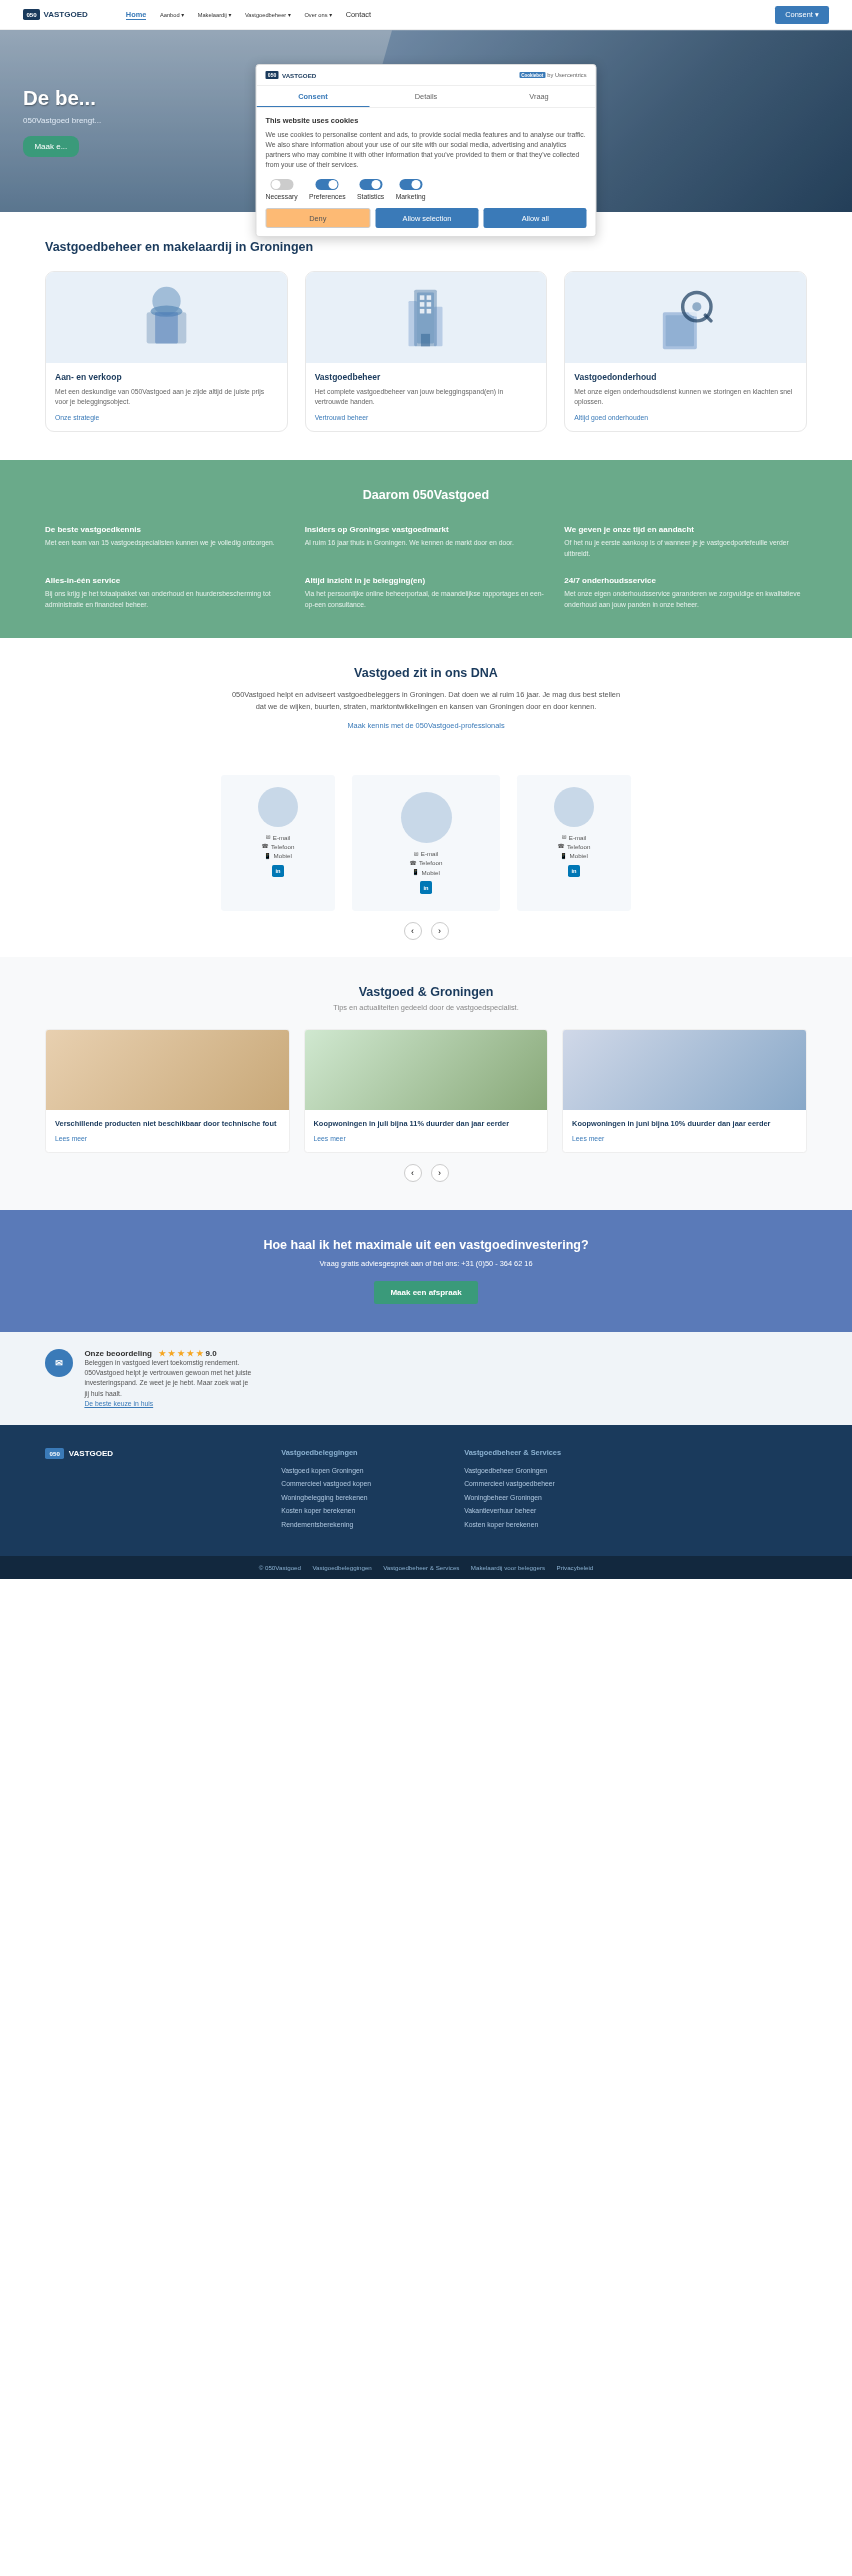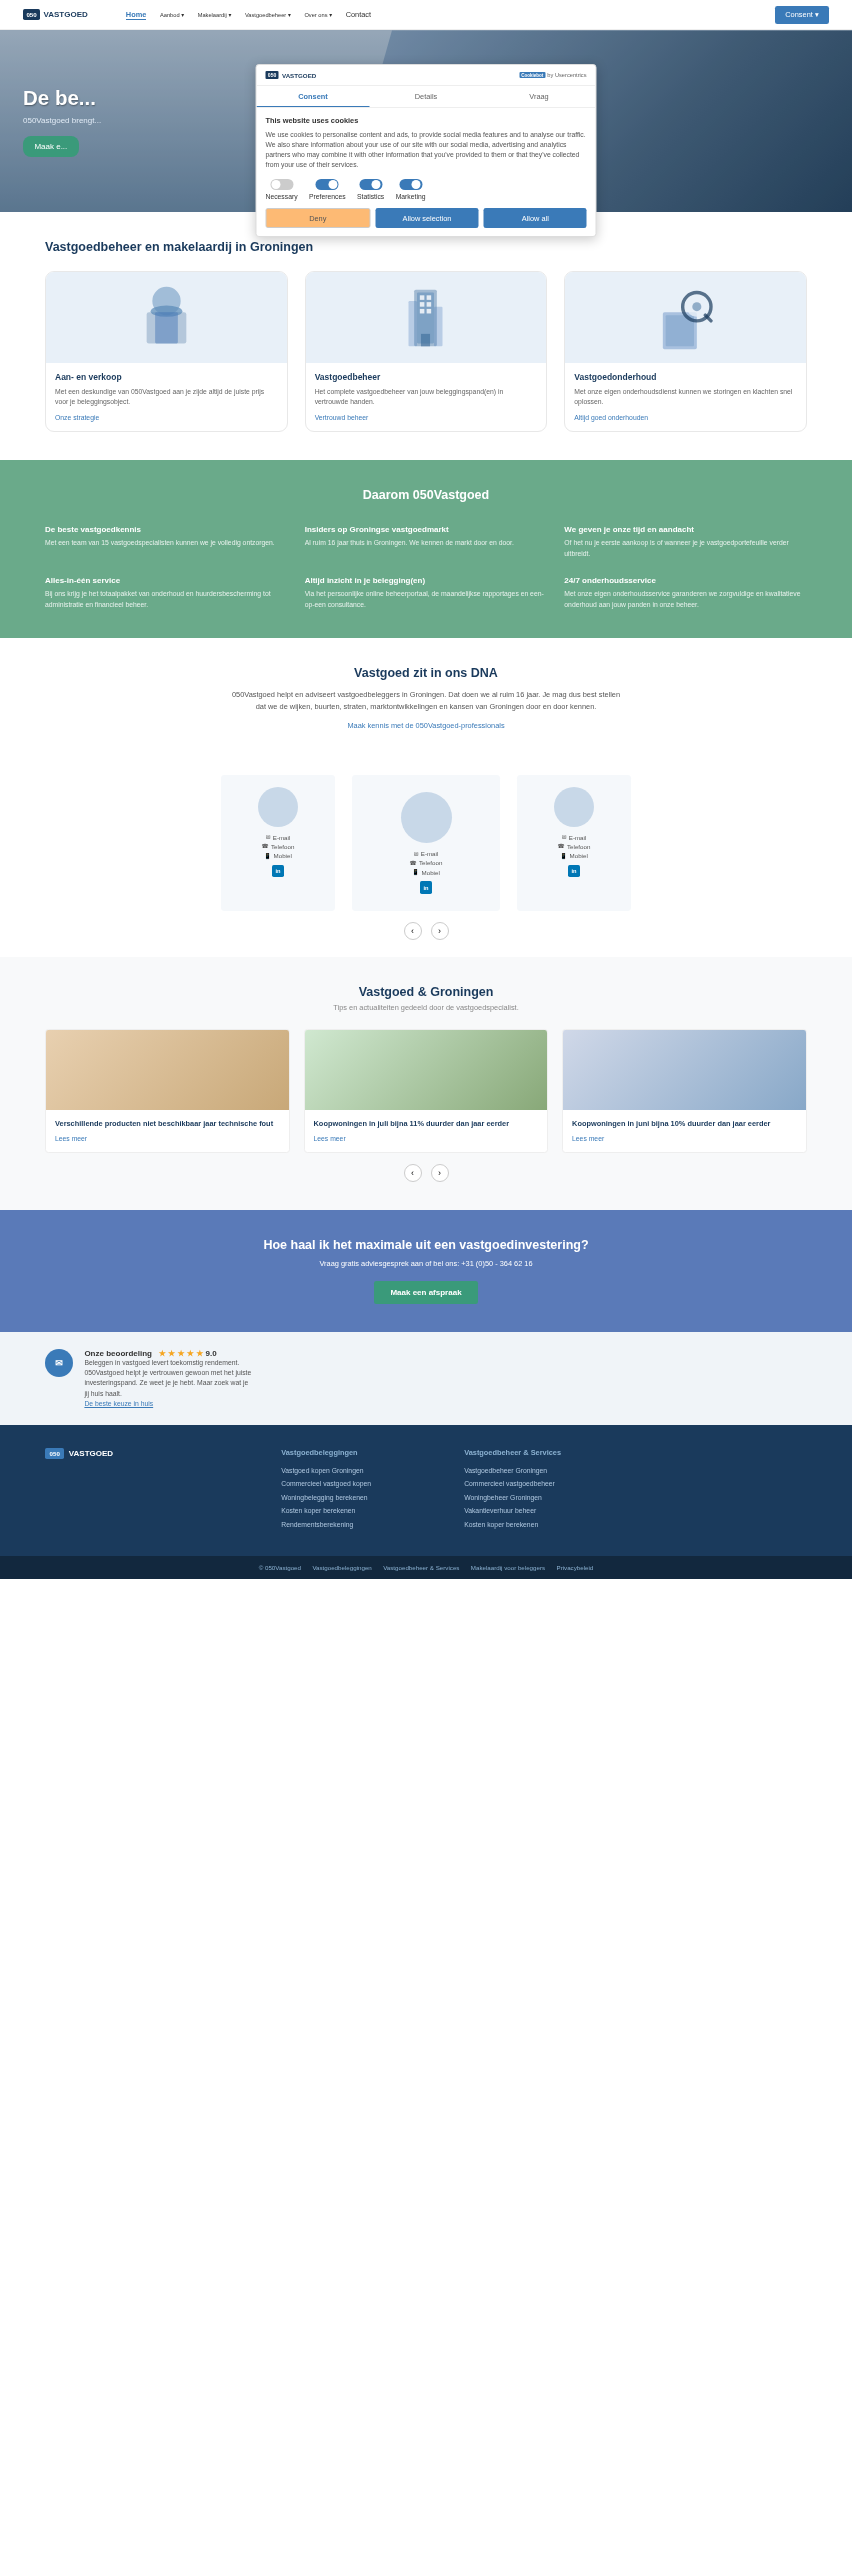--- a/index.html
+++ b/index.html
@@ -672,21 +672,21 @@
   </div>
 </div>
 
 <div class="news-section">
   <h2 class="section-title">Vastgoed &amp; Groningen</h2>
   <p class="section-sub">Tips en actualiteiten gedeeld door de vastgoedspecialist.</p>
   <div class="news-grid">
     <div class="news-card">
       <div class="news-img news-img-1"></div>
       <div class="news-body">
-        <h4>Verschillende producten niet beschikbaar jaar technische fout</h4>
+        <h4>Verschillende producten niet beschikbaar door technische fout</h4>
         <a href="#">Lees meer</a>
       </div>
     </div>
     <div class="news-card">
       <div class="news-img news-img-2"></div>
       <div class="news-body">
         <h4>Koopwoningen in juli bijna 11% duurder dan jaar eerder</h4>
         <a href="#">Lees meer</a>
       </div>
     </div>

